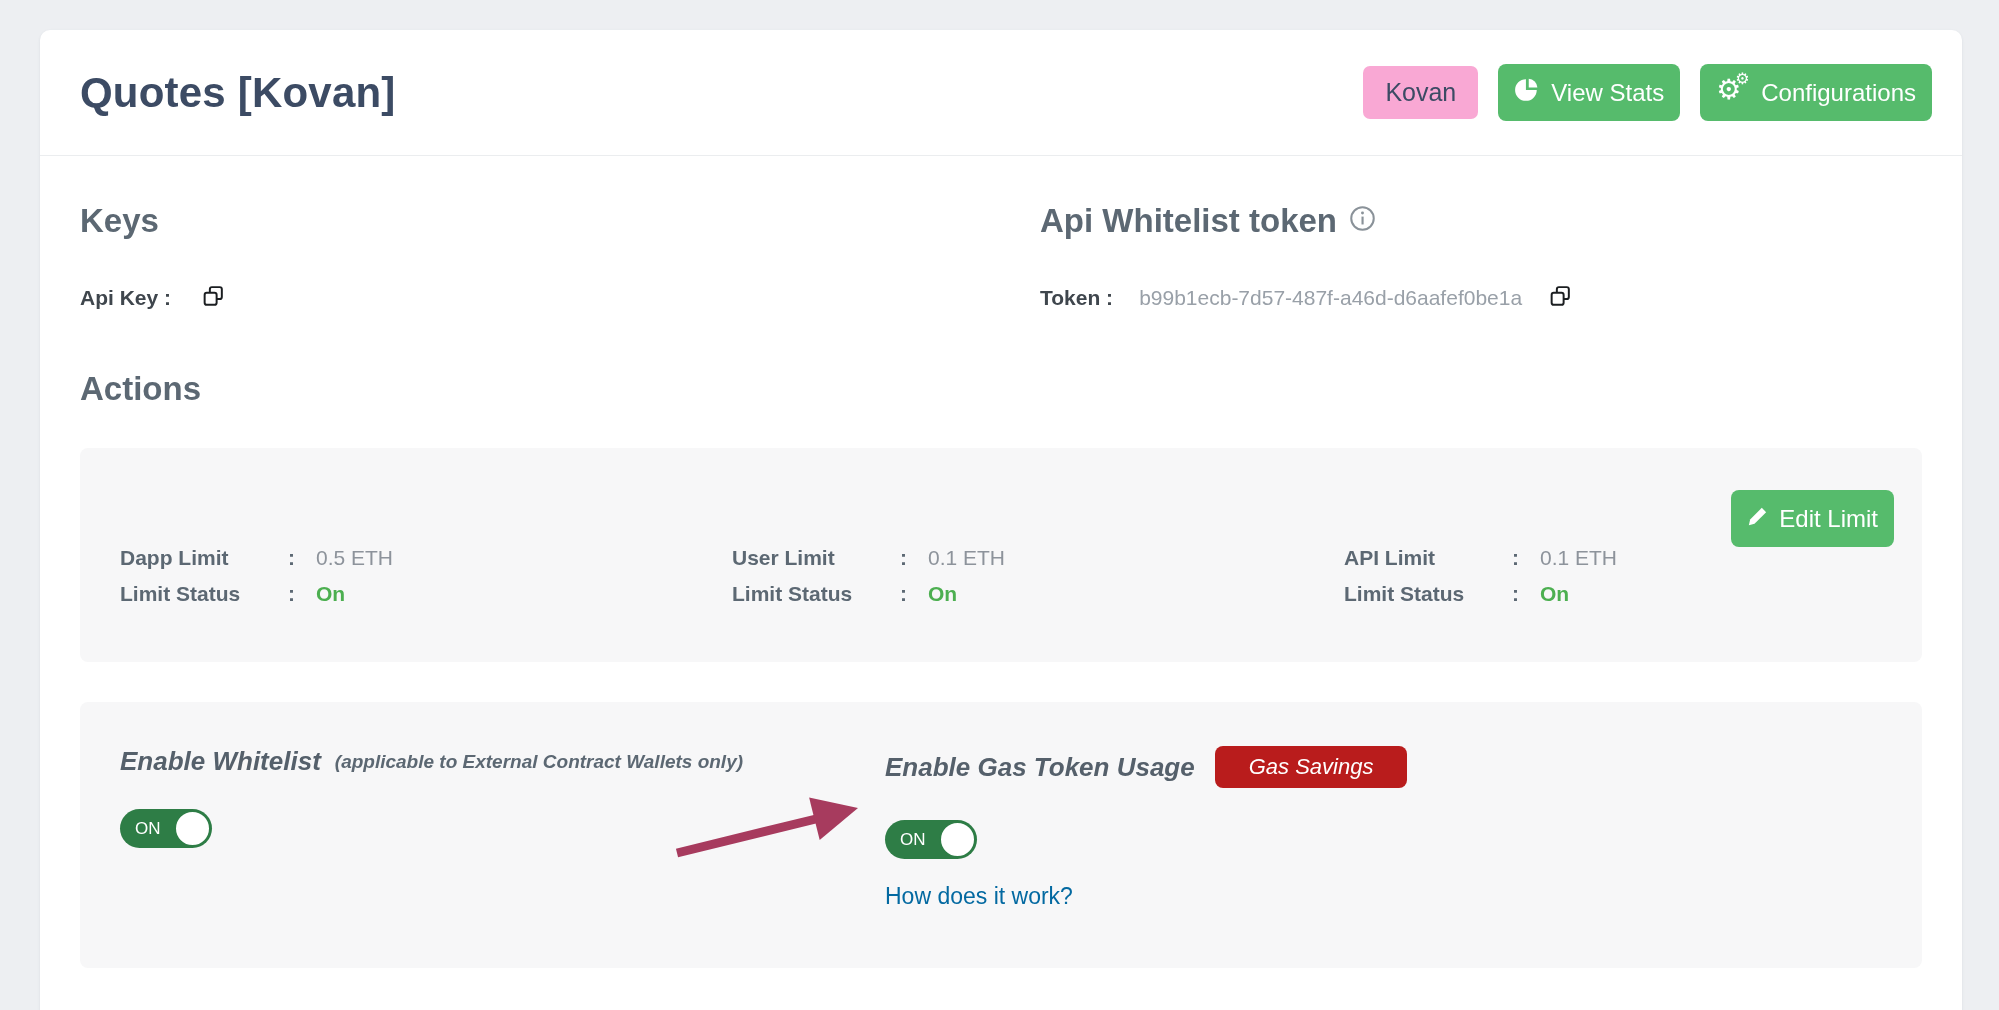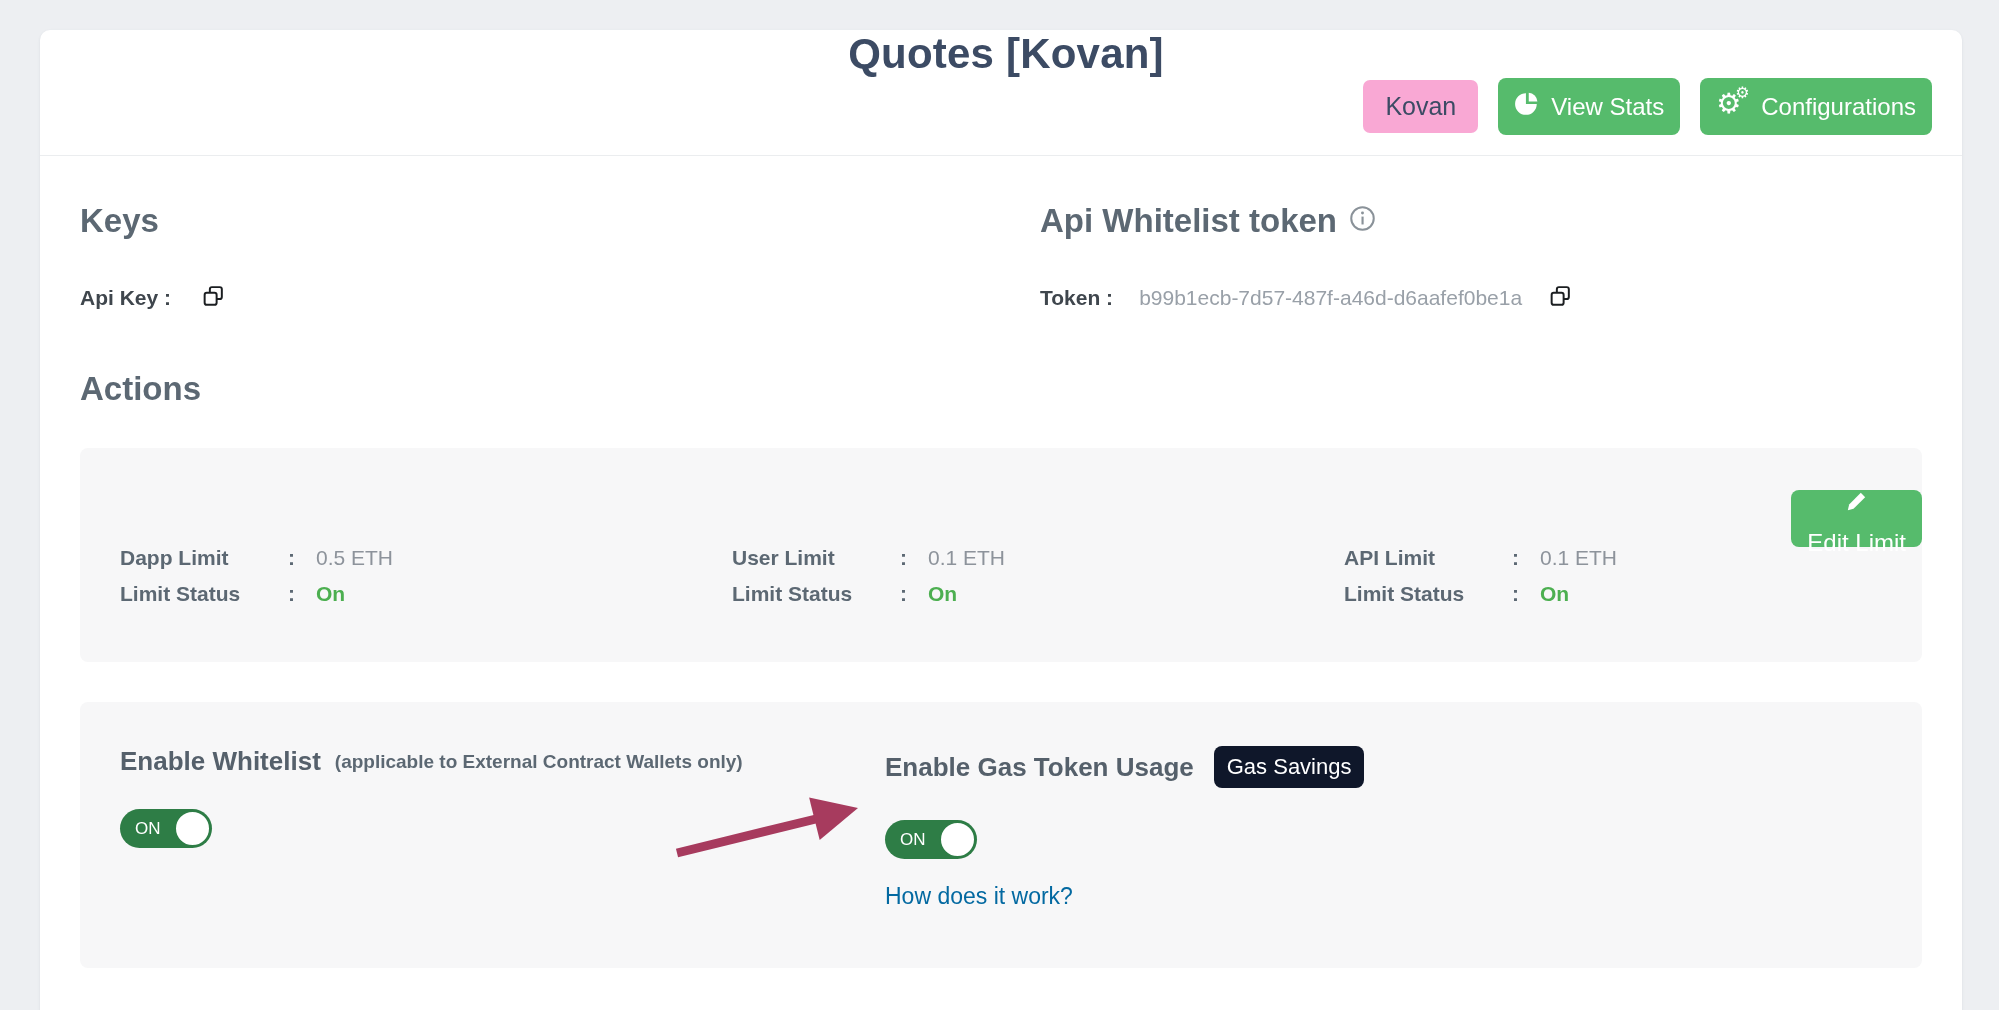--- a/index.html
+++ b/index.html
@@ -17,21 +17,20 @@
     border-radius: 10px;
     box-shadow: 0 1px 3px rgba(60,75,100,.10);
   }
   
   .header {
     height: 126px;
     padding: 0 30px 0 40px;
     display: flex;
     align-items: center;
     border-bottom: 1px solid #ebedef;
-    flex-direction: column;
   }
   .page-title {
     font-size: 42px;
     font-weight: 700;
     color: #3c4b64;
     letter-spacing: .2px;
   }
   .header-right {
     margin-left: auto;
     display: flex;
@@ -106,22 +105,21 @@
     padding: 44px 40px;
   }
   .card-title {
     font-size: 26px;
     font-weight: 700;
     color: #55606b;
   }
   .edit-btn {
     position: absolute;
     top: 42px;
-    right: 0;
-    flex-direction: column;
+    right: 28px;
   }
   .limits-grid {
     margin-top: 54px;
     display: grid;
     grid-template-columns: 612px 612px 1fr;
   }
   .limit-line {
     display: flex;
     font-size: 21px;
     margin-bottom: 12px;
@@ -133,37 +131,37 @@
     width: 168px;
     flex: none;
   }
   .limit-colon { color: #5c6873; font-weight: 700; width: 28px; flex: none; }
   .limit-value { color: #8d939b; font-weight: 500; }
   .limit-on { color: #4caf50; font-weight: 700; }
   
   .toggles-card { display: flex; padding-bottom: 58px; }
   .toggle-col-left { width: 765px; }
   .toggle-col-right { flex: 1; }
-  .toggle-title-row { display: flex; align-items: center; gap: 14px; }
+  .toggle-title-row { display: flex; align-items: center; gap: 14px; font-style: italic; }
   .toggle-title {
     font-size: 26px;
     font-weight: 700;
     color: #55606b;
   }
   .toggle-subtitle {
     font-size: 19px;
     font-weight: 700;
     color: #5c6873;
   }
   .badge-blue {
-    background: #0f172a;
+    background: #b91c1c;
     color: #fff;
     font-size: 22px;
     font-weight: 500;
-    padding: 8px 13px;
+    padding: 8px 34px;
     border-radius: 8px;
     margin-left: 6px;
   }
   .toggle {
     margin-top: 32px;
     width: 92px;
     height: 39px;
     background: #2e7d46;
     border-radius: 20px;
     position: relative;

